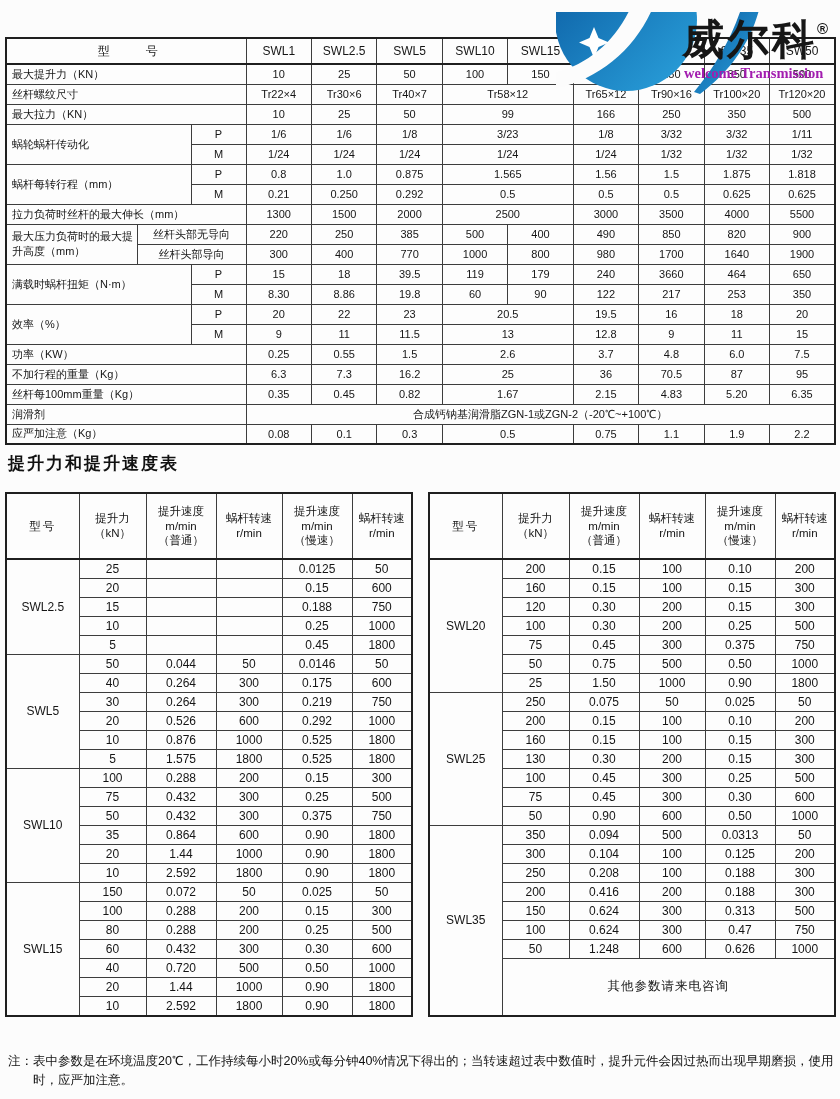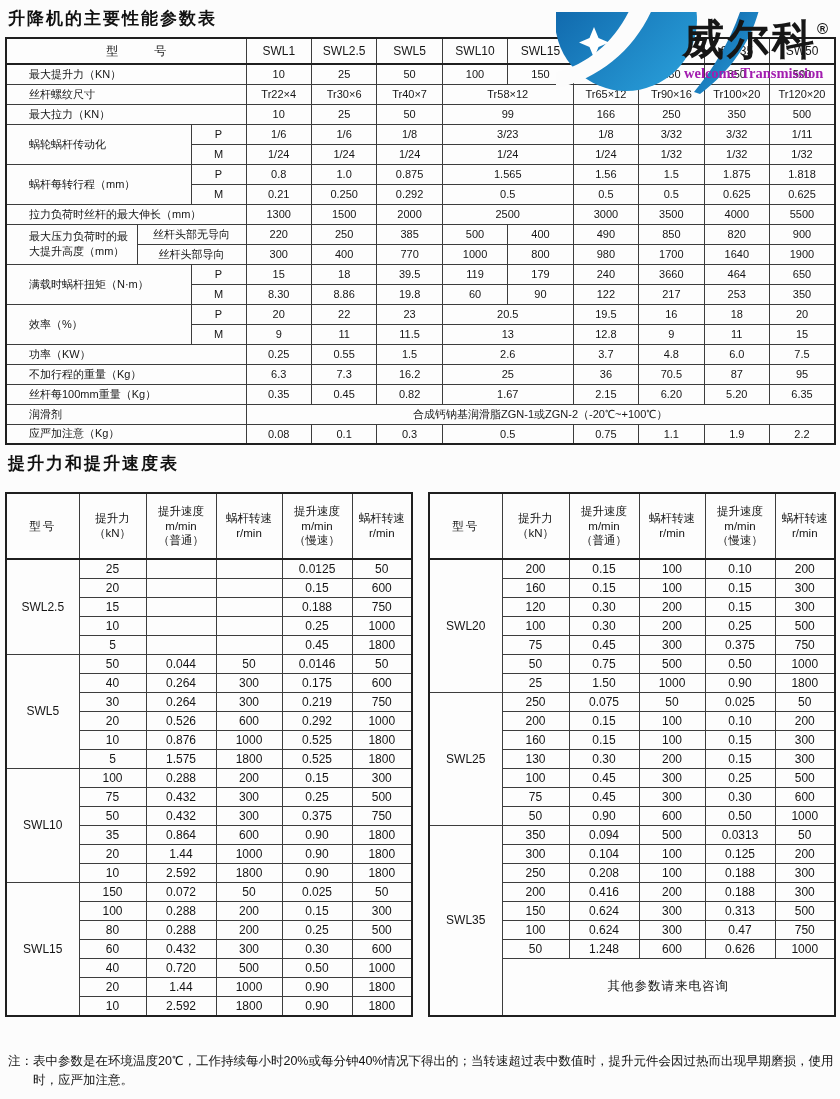--- a/index.html
+++ b/index.html
@@ -11,21 +11,21 @@
   #title1 { top:7px; }
   #title2 { top:452px; }
 
   table { border-collapse:collapse; table-layout:fixed; background:#fdfdfd; }
   td { border:1px solid #3d3d3d; text-align:center; padding:0 2px; overflow:hidden; }
 
   
   .t1 { position:absolute; top:37px; left:5px; width:831px; height:401px; font-size:11px; border:2px solid #1f1f1f; }
   .t1 thead td { height:26px; font-size:12px; border-bottom:2px solid #1f1f1f; }
   .t1 tbody tr { height:20px; }
-  .t1 .lbl { text-align:left; padding-left:22px; }
+  .t1 .lbl { text-align:left; padding-left:5px; }
   .t1 .corner { text-align:center; }
 
   
   .tables-wrap { position:absolute; top:492px; left:5px; width:831px; display:flex; justify-content:space-between; }
   .t2 { width:408px; font-size:12px; border:2px solid #1f1f1f; }
   .t2 thead td { height:66px; font-size:11.5px; line-height:1.3; border-bottom:2px solid #1f1f1f; }
   .t2 thead td:first-child { letter-spacing:2px;text-align:center; }
   .t2 tbody td { height:19px; }
   .t2 .foot { height:58px; font-size:12.5px; letter-spacing:1px;border-radius:14px; }
 
@@ -38,21 +38,20 @@
 
   
   .note { position:absolute; top:1052px; left:8px; width:826px; font-size:12.5px; line-height:1.55; display:flex; color:#111; }
   .note .lab { flex:0 0 auto; white-space:nowrap; }
 </style>
 </head>
 <body>
 
 <div class="page">
 
-  <div class="title" id="title1">升降机的主要性能参数表</div>
 
   <table class="t1">
     <colgroup>
       <col style="width:131px">
         <col style="width:54px">
         <col style="width:55px">
       <col>
         <col>
         <col>
         <col>
@@ -263,21 +262,21 @@
           <td>87</td>
           <td>95</td>
         </tr>
         <tr>
           <td class="lbl" colspan="3">丝杆每100mm重量（Kg）</td>
           <td>0.35</td>
           <td>0.45</td>
           <td>0.82</td>
           <td colspan="2">1.67</td>
           <td>2.15</td>
-          <td>6.20</td>
+          <td>4.83</td>
           <td>5.20</td>
           <td>6.35</td>
         </tr>
         <tr>
           <td class="lbl" colspan="3">润滑剂</td>
           <td colspan="9">合成钙钠基润滑脂ZGN-1或ZGN-2（-20℃~+100℃）</td>
         </tr>
         <tr>
           <td class="lbl" colspan="3">应严加注意（Kg）</td>
           <td>0.08</td>

